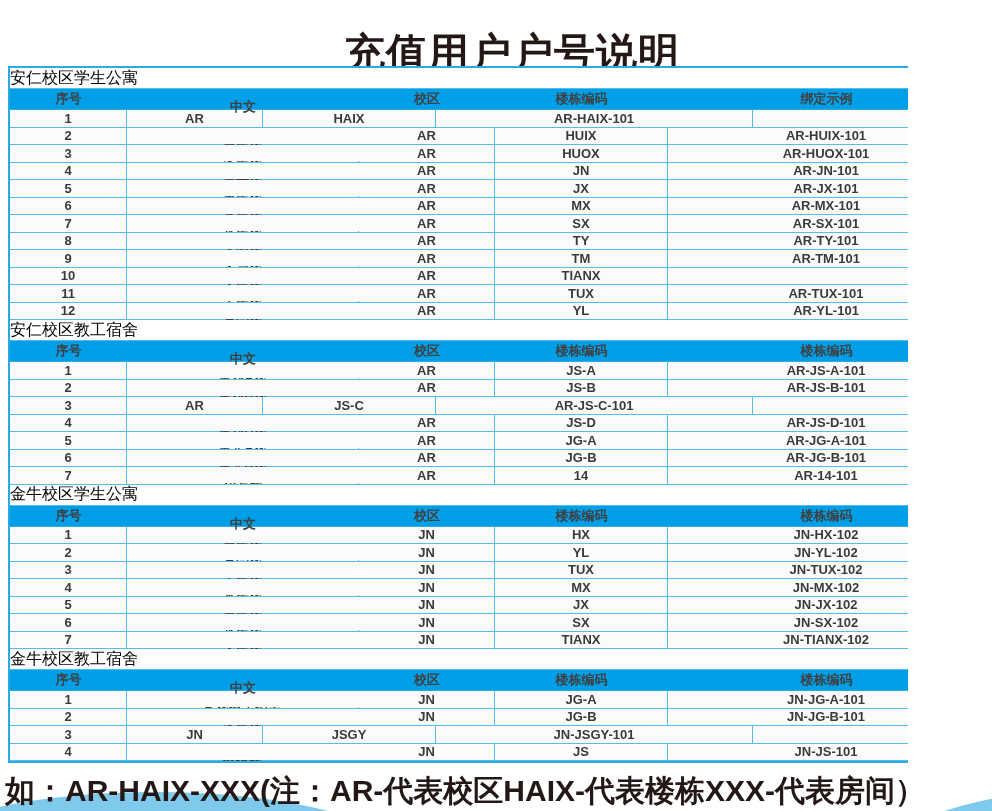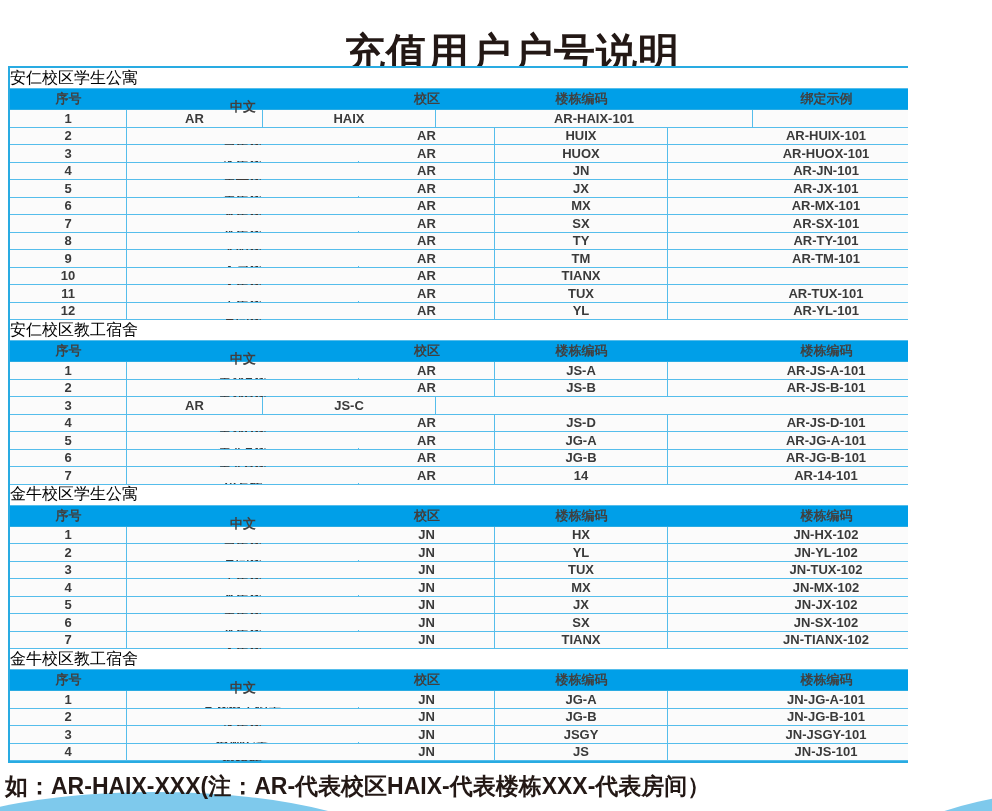--- a/index.html
+++ b/index.html
@@ -42,21 +42,21 @@
     overflow:hidden;white-space:nowrap;
   }
   .c0{width:117px;}
   .c1{width:232px;margin-top:16px;}
   .c2{width:136px;}
   .c3{width:173px;}
   .c4{width:317px;}
   .c5{width:98px;border-right:none;}
   .footer-note{
     position:absolute;left:5px;top:771px;z-index:2;
-    font-size:23px;font-weight:bold;color:#231815;white-space:nowrap;
+    font-size:30px;font-weight:bold;color:#231815;white-space:nowrap;
   }
   .wave{
     position:absolute;background:#7ec9ec;border-radius:50%;z-index:1;
   }
   .wave-left{left:-90px;top:792px;width:490px;height:130px;}
   .wave-right{left:880px;top:789px;width:440px;height:150px;}
 </style>
 </head>
 <body>
 
@@ -193,20 +193,21 @@
         <div class="cell c1">金沙B座</div>
         <div class="cell c2">AR</div>
         <div class="cell c3">JS-B</div>
         <div class="cell c4">AR-JS-B-101</div>
         <div class="cell c5"></div>
       </div>
       <div class="data-row">
         <div class="cell c0">3</div>
         <div class="cell c2">AR</div>
         <div class="cell c3">JS-C</div>
+        <div class="cell c4">AR-JS-C-101</div>
         <div class="cell c5"></div>
       </div>
       <div class="data-row">
         <div class="cell c0">4</div>
         <div class="cell c1">金沙D座</div>
         <div class="cell c2">AR</div>
         <div class="cell c3">JS-D</div>
         <div class="cell c4">AR-JS-D-101</div>
         <div class="cell c5"></div>
       </div>
@@ -323,21 +324,20 @@
       <div class="data-row">
         <div class="cell c0">2</div>
         <div class="cell c1">火星座</div>
         <div class="cell c2">JN</div>
         <div class="cell c3">JG-B</div>
         <div class="cell c4">JN-JG-B-101</div>
         <div class="cell c5"></div>
       </div>
       <div class="data-row">
         <div class="cell c0">3</div>
-        <div class="cell c1">教师公寓</div>
         <div class="cell c2">JN</div>
         <div class="cell c3">JSGY</div>
         <div class="cell c4">JN-JSGY-101</div>
         <div class="cell c5"></div>
       </div>
       <div class="data-row">
         <div class="cell c0">4</div>
         <div class="cell c1">教授楼</div>
         <div class="cell c2">JN</div>
         <div class="cell c3">JS</div>

